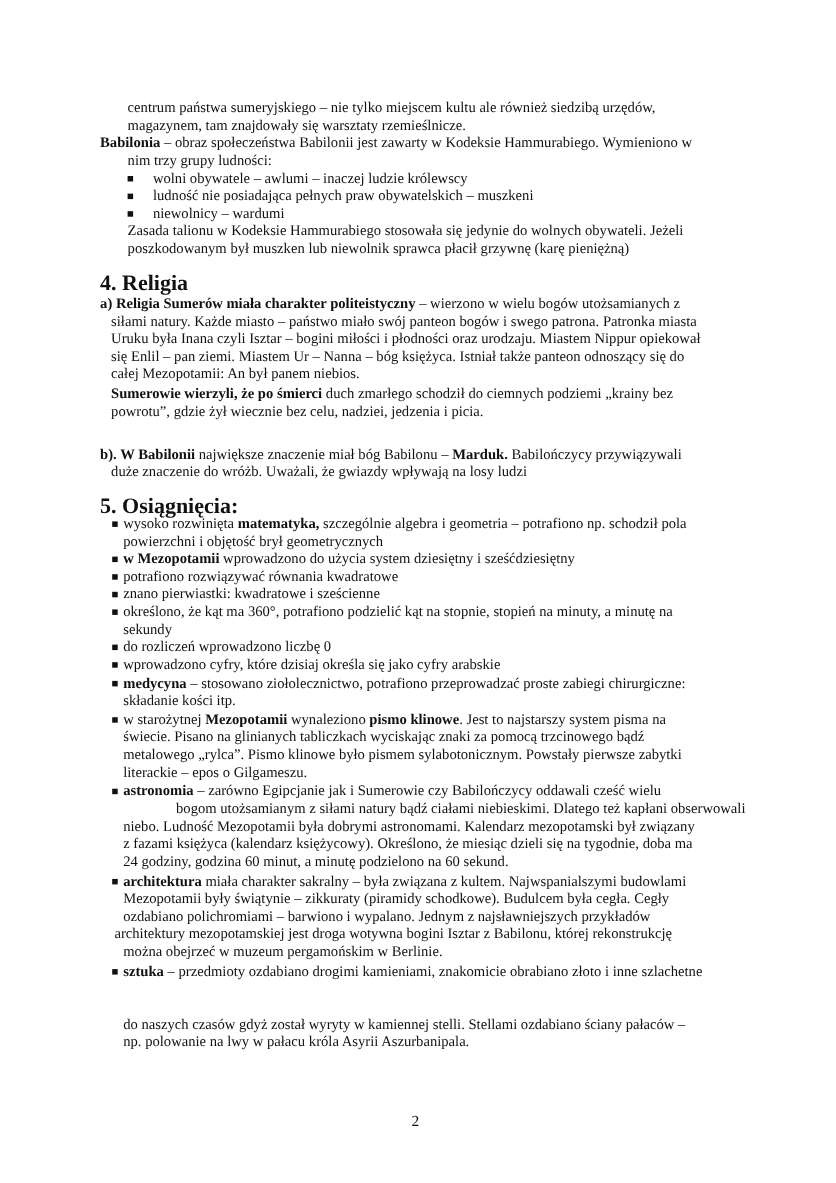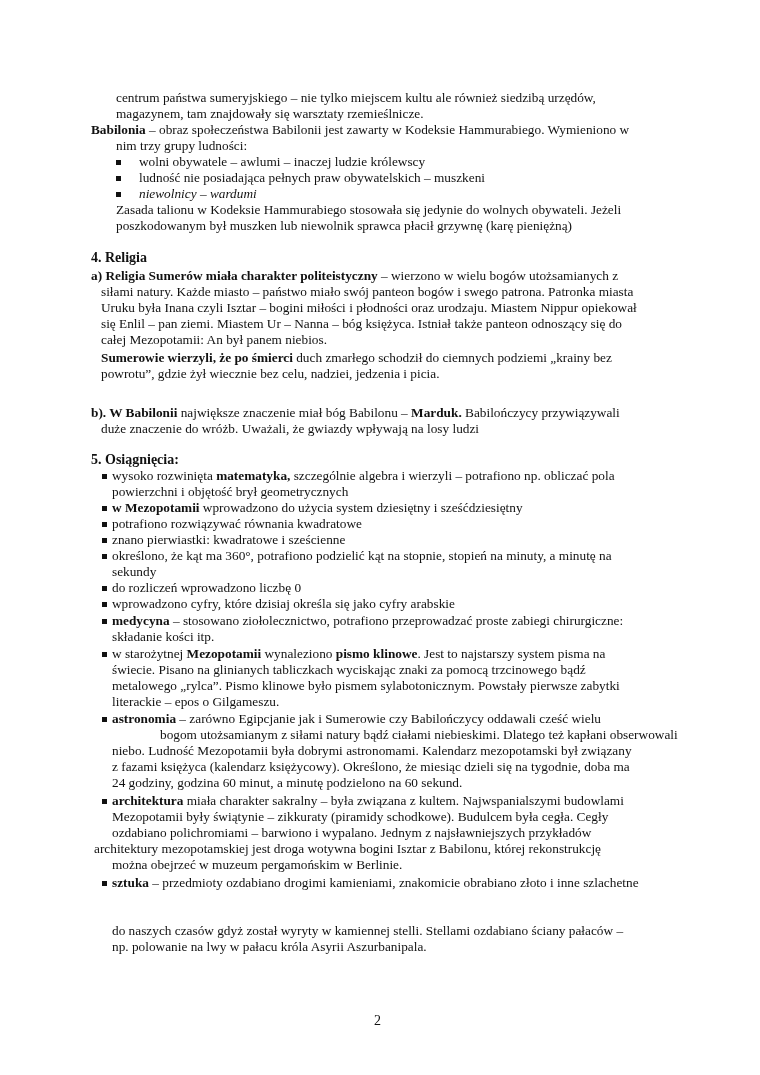--- a/index.html
+++ b/index.html
@@ -3,21 +3,21 @@
 <meta charset="utf-8">
 <style>
   html, body { margin: 0; padding: 0; background: #ffffff; }
   body {
     width: 760px; height: 1075px; position: relative; overflow: hidden;
     font-family: "Liberation Serif", serif; color: #111; font-size: 13.3px;
   }
   .page { position: absolute; left: 0; top: 0; width: 760px; height: 845px; }
   .line { position: absolute; white-space: nowrap; line-height: 16px; }
   .b { font-weight: bold; }
-  .h { font-weight: bold; font-size: 14px; }
+  .h { font-weight: bold; font-size: 20px; }
   .bullet-sq {
     position: absolute; width: 5px; height: 5px; background: #111;
   }
   .pn { position: absolute; left: 374px; top: 1013px; font-size: 14px; }
 </style>
 </head>
 <body>
 
 <div class="page">
 
@@ -27,21 +27,21 @@
   <div class="line" style="left:91px;top:122px;">
     <span class="b">Babilonia</span><span> – obraz społeczeństwa Babilonii jest zawarty w Kodeksie Hammurabiego. Wymieniono w</span>
   </div>
   <div class="line" style="left:116px;top:138px;">nim trzy grupy ludności:</div>
 
   <div class="bullet-sq" style="left:116px;top:160px;"></div>
   <div class="line" style="left:139px;top:154px;">wolni obywatele – awlumi – inaczej ludzie królewscy</div>
   <div class="bullet-sq" style="left:116px;top:176px;"></div>
   <div class="line" style="left:139px;top:170px;">ludność nie posiadająca pełnych praw obywatelskich – muszkeni</div>
   <div class="bullet-sq" style="left:116px;top:192px;"></div>
-  <div class="line" style="left:139px;top:186px;font-style:italic;">niewolnicy – wardumi</div>
+  <div class="line" style="left:139px;top:186px;">niewolnicy – wardumi</div>
 
   <div class="line" style="left:116px;top:202px;">Zasada talionu w Kodeksie Hammurabiego stosowała się jedynie do wolnych obywateli. Jeżeli</div>
   <div class="line" style="left:116px;top:218px;">poszkodowanym był muszken lub niewolnik sprawca płacił grzywnę (karę pieniężną)</div>
 
   <div class="line h" style="left:91px;top:250px;">4. Religia</div>
   <div class="line" style="left:91px;top:268px;">
     <span class="b">a) Religia Sumerów miała charakter politeistyczny</span><span> – wierzono w wielu bogów utożsamianych z</span>
   </div>
   <div class="line" style="left:101px;top:284px;">siłami natury. Każde miasto – państwo miało swój panteon bogów i swego patrona. Patronka miasta</div>
   <div class="line" style="left:101px;top:300px;">Uruku była Inana czyli Isztar – bogini miłości i płodności oraz urodzaju. Miastem Nippur opiekował</div>
@@ -54,21 +54,21 @@
 
   <div class="line" style="left:91px;top:405px;">
     <span class="b">b). W Babilonii</span><span> największe znaczenie miał bóg Babilonu – </span><span class="b">Marduk.</span><span> Babilończycy przywiązywali</span>
   </div>
   <div class="line" style="left:101px;top:421px;">duże znaczenie do wróżb. Uważali, że gwiazdy wpływają na losy ludzi</div>
 
   <div class="line h" style="left:91px;top:452px;">5. Osiągnięcia:</div>
 
   <div class="bullet-sq" style="left:102px;top:474px;"></div>
   <div class="line" style="left:112px;top:468px;">
-    <span>wysoko rozwinięta </span><span class="b">matematyka,</span><span> szczególnie algebra i wierzyli – potrafiono np. obliczać pola</span>
+    <span>wysoko rozwinięta </span><span class="b">matematyka,</span><span> szczególnie algebra i geometria – potrafiono np. schodził pola</span>
   </div>
   <div class="line" style="left:112px;top:484px;">powierzchni i objętość brył geometrycznych</div>
 
   <div class="bullet-sq" style="left:102px;top:506px;"></div>
   <div class="line" style="left:112px;top:500px;">
     <span class="b">w Mezopotamii</span><span> wprowadzono do użycia system dziesiętny i sześćdziesiętny</span>
   </div>
 
   <div class="bullet-sq" style="left:102px;top:522px;"></div>
   <div class="line" style="left:112px;top:516px;">potrafiono rozwiązywać równania kwadratowe</div>
@@ -108,21 +108,21 @@
   <div class="line" style="left:112px;top:743px;">niebo. Ludność Mezopotamii była dobrymi astronomami. Kalendarz mezopotamski był związany</div>
   <div class="line" style="left:112px;top:759px;">z fazami księżyca (kalendarz księżycowy). Określono, że miesiąc dzieli się na tygodnie, doba ma</div>
   <div class="line" style="left:112px;top:775px;">24 godziny, godzina 60 minut, a minutę podzielono na 60 sekund.</div>
 
   <div class="bullet-sq" style="left:102px;top:799px;"></div>
   <div class="line" style="left:112px;top:793px;">
     <span class="b">architektura</span><span> miała charakter sakralny – była związana z kultem. Najwspanialszymi budowlami</span>
   </div>
   <div class="line" style="left:112px;top:809px;">Mezopotamii były świątynie – zikkuraty (piramidy schodkowe). Budulcem była cegła. Cegły</div>
   <div class="line" style="left:112px;top:825px;">ozdabiano polichromiami – barwiono i wypalano. Jednym z najsławniejszych przykładów</div>
-  <div class="line" style="left:94px;top:841px;text-align:right;">architektury mezopotamskiej jest droga wotywna bogini Isztar z Babilonu, której rekonstrukcję</div>
+  <div class="line" style="left:104px;top:841px;text-align:right;">architektury mezopotamskiej jest droga wotywna bogini Isztar z Babilonu, której rekonstrukcję</div>
   <div class="line" style="left:112px;top:857px;">można obejrzeć w muzeum pergamońskim w Berlinie.</div>
 
   <div class="bullet-sq" style="left:102px;top:881px;"></div>
   <div class="line" style="left:112px;top:875px;">
     <span class="b">sztuka</span><span> – przedmioty ozdabiano drogimi kamieniami, znakomicie obrabiano złoto i inne szlachetne</span>
   </div>
   <div class="line" style="left:112px;top:923px;">do naszych czasów gdyż został wyryty w kamiennej stelli. Stellami ozdabiano ściany pałaców –</div>
   <div class="line" style="left:112px;top:939px;">np. polowanie na lwy w pałacu króla Asyrii Aszurbanipala.</div>
 
   <div class="pn">2</div>

